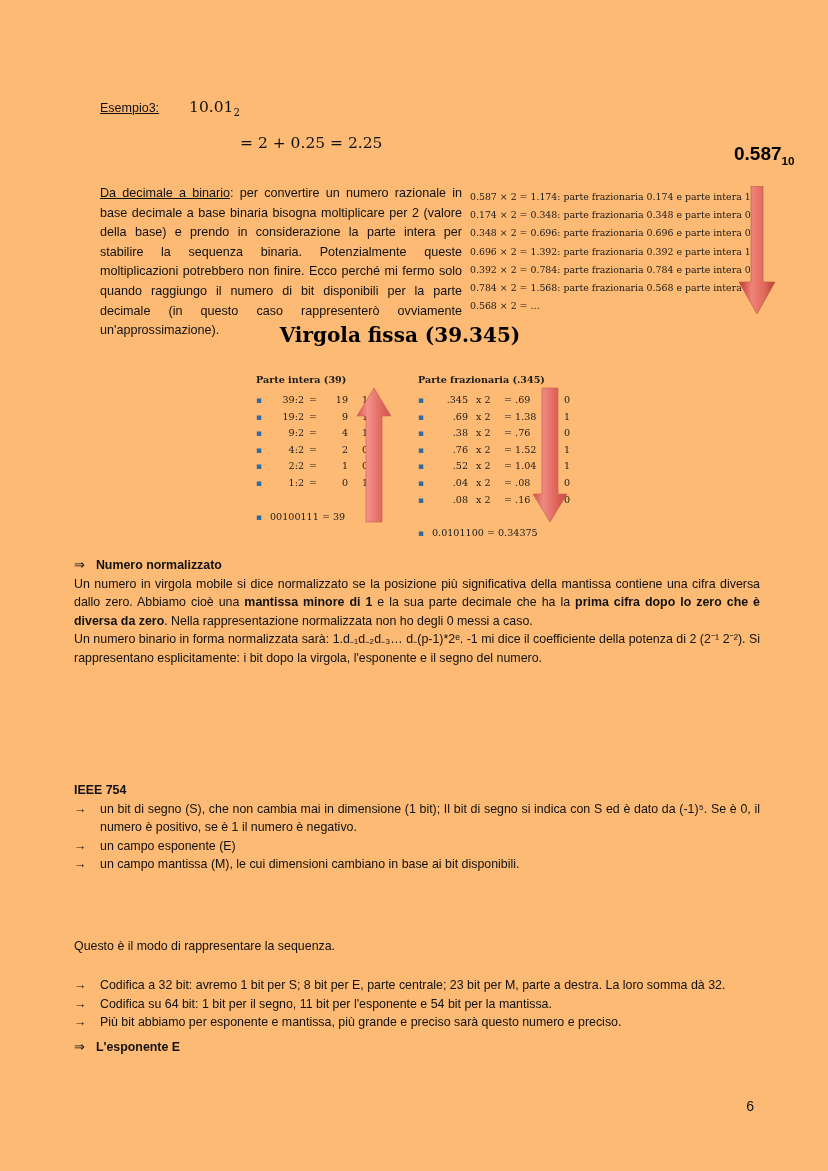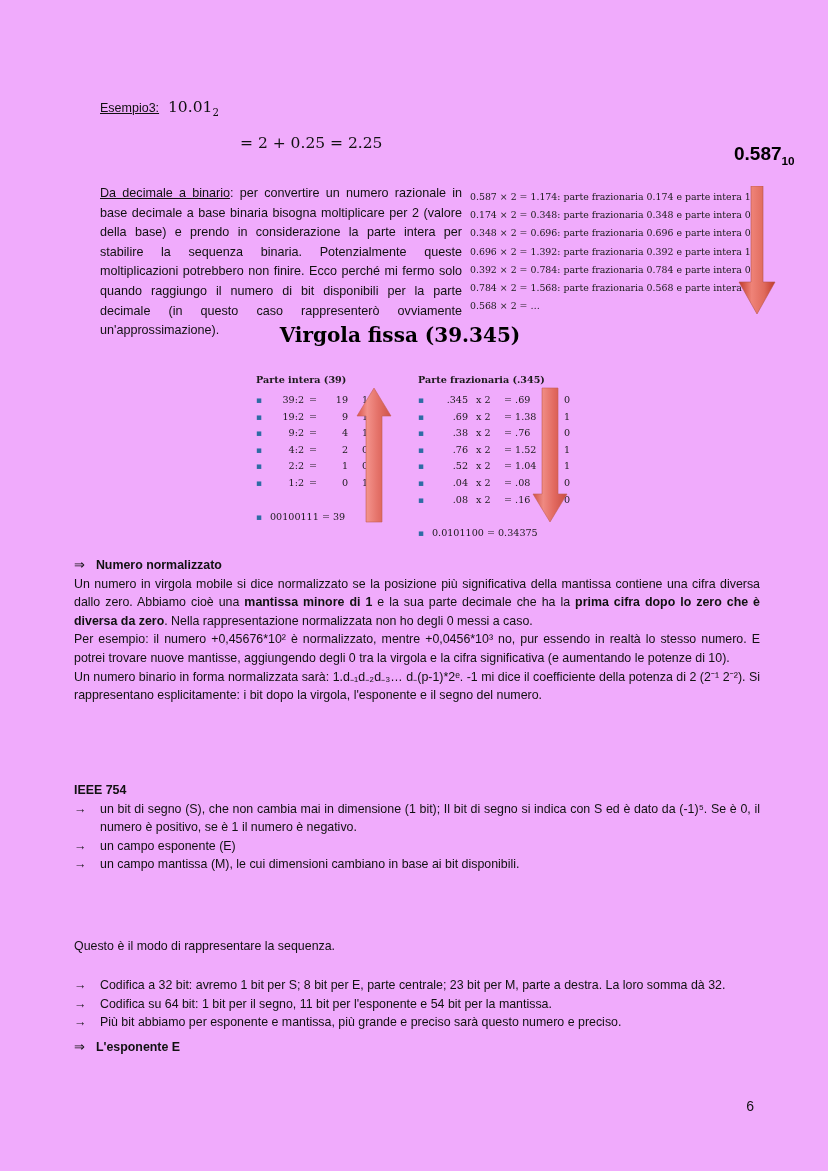--- a/index.html
+++ b/index.html
@@ -11,21 +11,21 @@
     width: 828px;
     height: 1171px;
     position: relative;
     font-family: "Liberation Sans", sans-serif;
     color: #000000;
     overflow: hidden;
   }
   .page {
     position: absolute;
     inset: 0;
-    background: #f0abfc;
+    background: #fdba74;
   }
 
   
   .esempio-block {
     position: absolute;
     left: 100px;
     top: 92px;
     width: 400px;
   }
   .esempio-row {
@@ -41,21 +41,21 @@
     font-family: "Liberation Sans", sans-serif;
     font-size: 12.5px;
     text-decoration: underline;
     width: 68px;
     flex: 0 0 68px;
     color: #111;
   }
   .esempio-lhs {
     width: 72px;
     flex: 0 0 72px;
-    text-align: left;
+    text-align: right;
   }
   .esempio-rhs { white-space: pre; }
   sup.n { font-size: 0.66em; vertical-align: super; }
   sub.n { font-size: 0.66em; vertical-align: sub; }
 
   
   .left-par {
     position: absolute;
     left: 100px;
     top: 184px;
@@ -406,21 +406,20 @@
       <polygon points="12,2 28,2 28,108 37,108 20,136 3,108 12,108" fill="url(#gradDown)" stroke="#c26056" stroke-width="0.6"></polygon>
     </svg>
   </div>
 
   <div class="sec" style="top:556px;">
     <div class="head">
       <span class="sym">⇒</span>
       <span>Numero normalizzato</span>
     </div>
     <p class="justify"><span>Un numero in virgola mobile si dice normalizzato se la posizione più significativa della mantissa contiene una cifra diversa dallo zero. Abbiamo cioè una </span><b>mantissa minore di 1</b><span> e la sua parte decimale che ha la </span><b>prima cifra dopo lo zero che è diversa da zero</b><span>. Nella rappresentazione normalizzata non ho degli 0 messi a caso.</span></p>
-    <p class="justify">Per esempio: il numero +0,45676*10² è normalizzato, mentre +0,0456*10³ no, pur essendo in realtà lo stesso numero. E potrei trovare nuove mantisse, aggiungendo degli 0 tra la virgola e la cifra significativa (e aumentando le potenze di 10).</p>
     <p class="justify">Un numero binario in forma normalizzata sarà: 1.d₋₁d₋₂d₋₃… d₋(p-1)*2ᵉ. -1 mi dice il coefficiente della potenza di 2 (2⁻¹ 2⁻²). Si rappresentano esplicitamente: i bit dopo la virgola, l'esponente e il segno del numero.</p>
   </div>
 
   <div class="sec" style="top:781px;">
     <p class="plainhead">IEEE 754</p>
     <ul class="arrows">
       <li>
         <span class="ar">→</span>
         <span class="txt justify">un bit di segno (S), che non cambia mai in dimensione (1 bit); Il bit di segno si indica con S ed è dato da (-1)⁵. Se è 0, il numero è positivo, se è 1 il numero è negativo.</span>
       </li>

